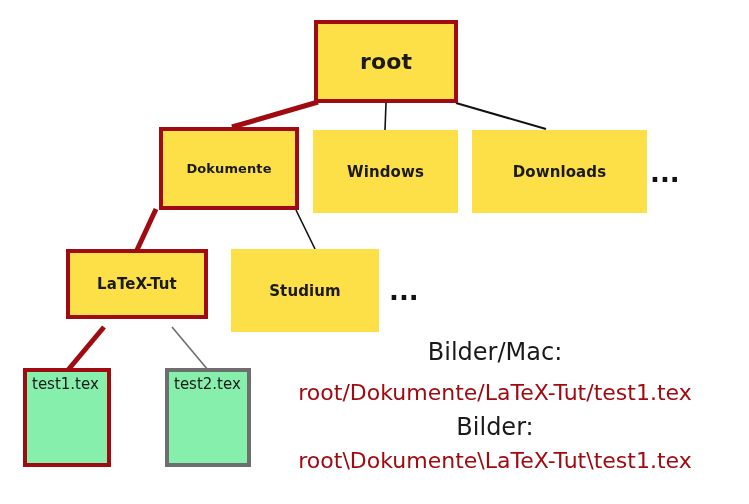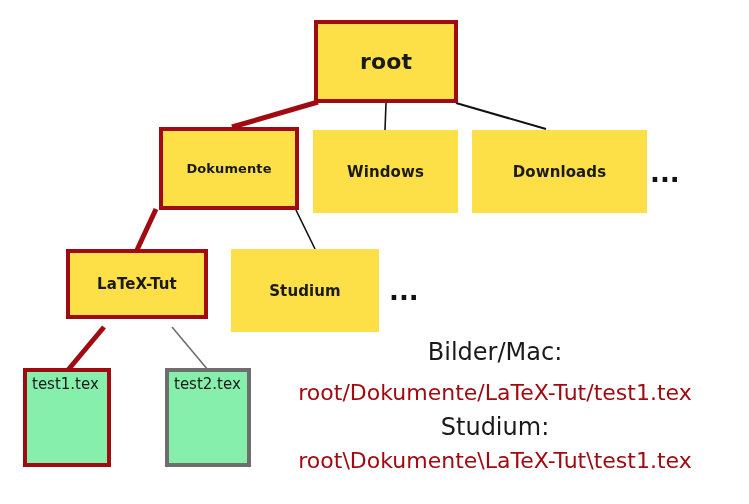--- a/index.html
+++ b/index.html
@@ -126,17 +126,17 @@
   </div>
 
   <div class="file file-plain" style="left:165px; top:368px; width:86px; height:99px; font-size:15px;">
     <span>test2.tex</span>
   </div>
 
   <div class="caption caption-label" style="left:285px; top:338px; width:420px; font-size:24px;">Bilder/Mac:</div>
 
   <div class="caption caption-path" style="left:285px; top:380px; width:420px; font-size:22px;">root/Dokumente/LaTeX-Tut/test1.tex</div>
 
-  <div class="caption caption-label" style="left:285px; top:413px; width:420px; font-size:24px;">Studium:</div>
+  <div class="caption caption-label" style="left:285px; top:413px; width:420px; font-size:24px;">Bilder:</div>
 
   <div class="caption caption-path" style="left:285px; top:448px; width:420px; font-size:22px;">root\Dokumente\LaTeX-Tut\test1.tex</div>
 
 </div>
 
 </body></html>

